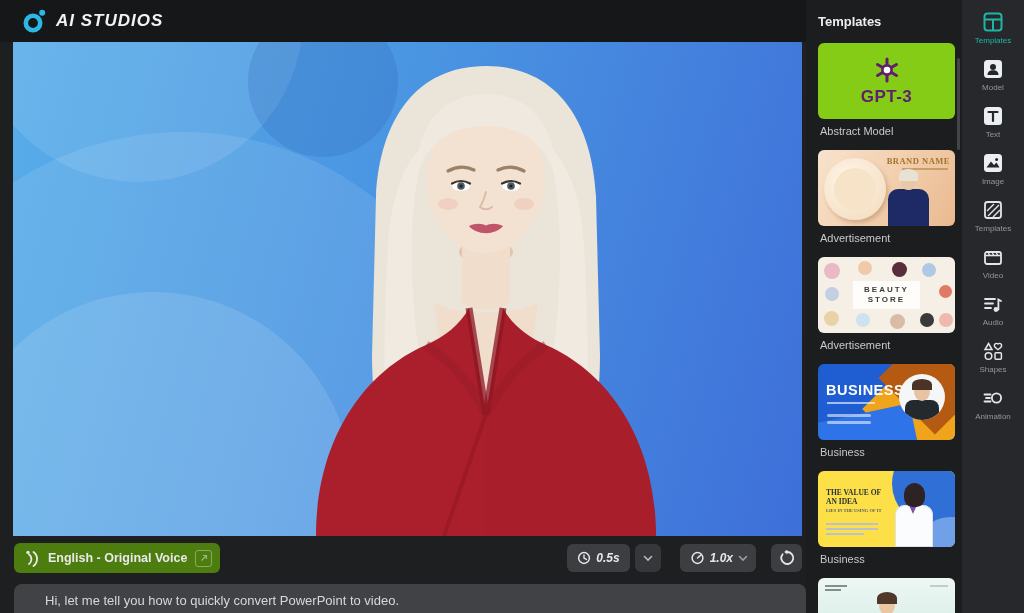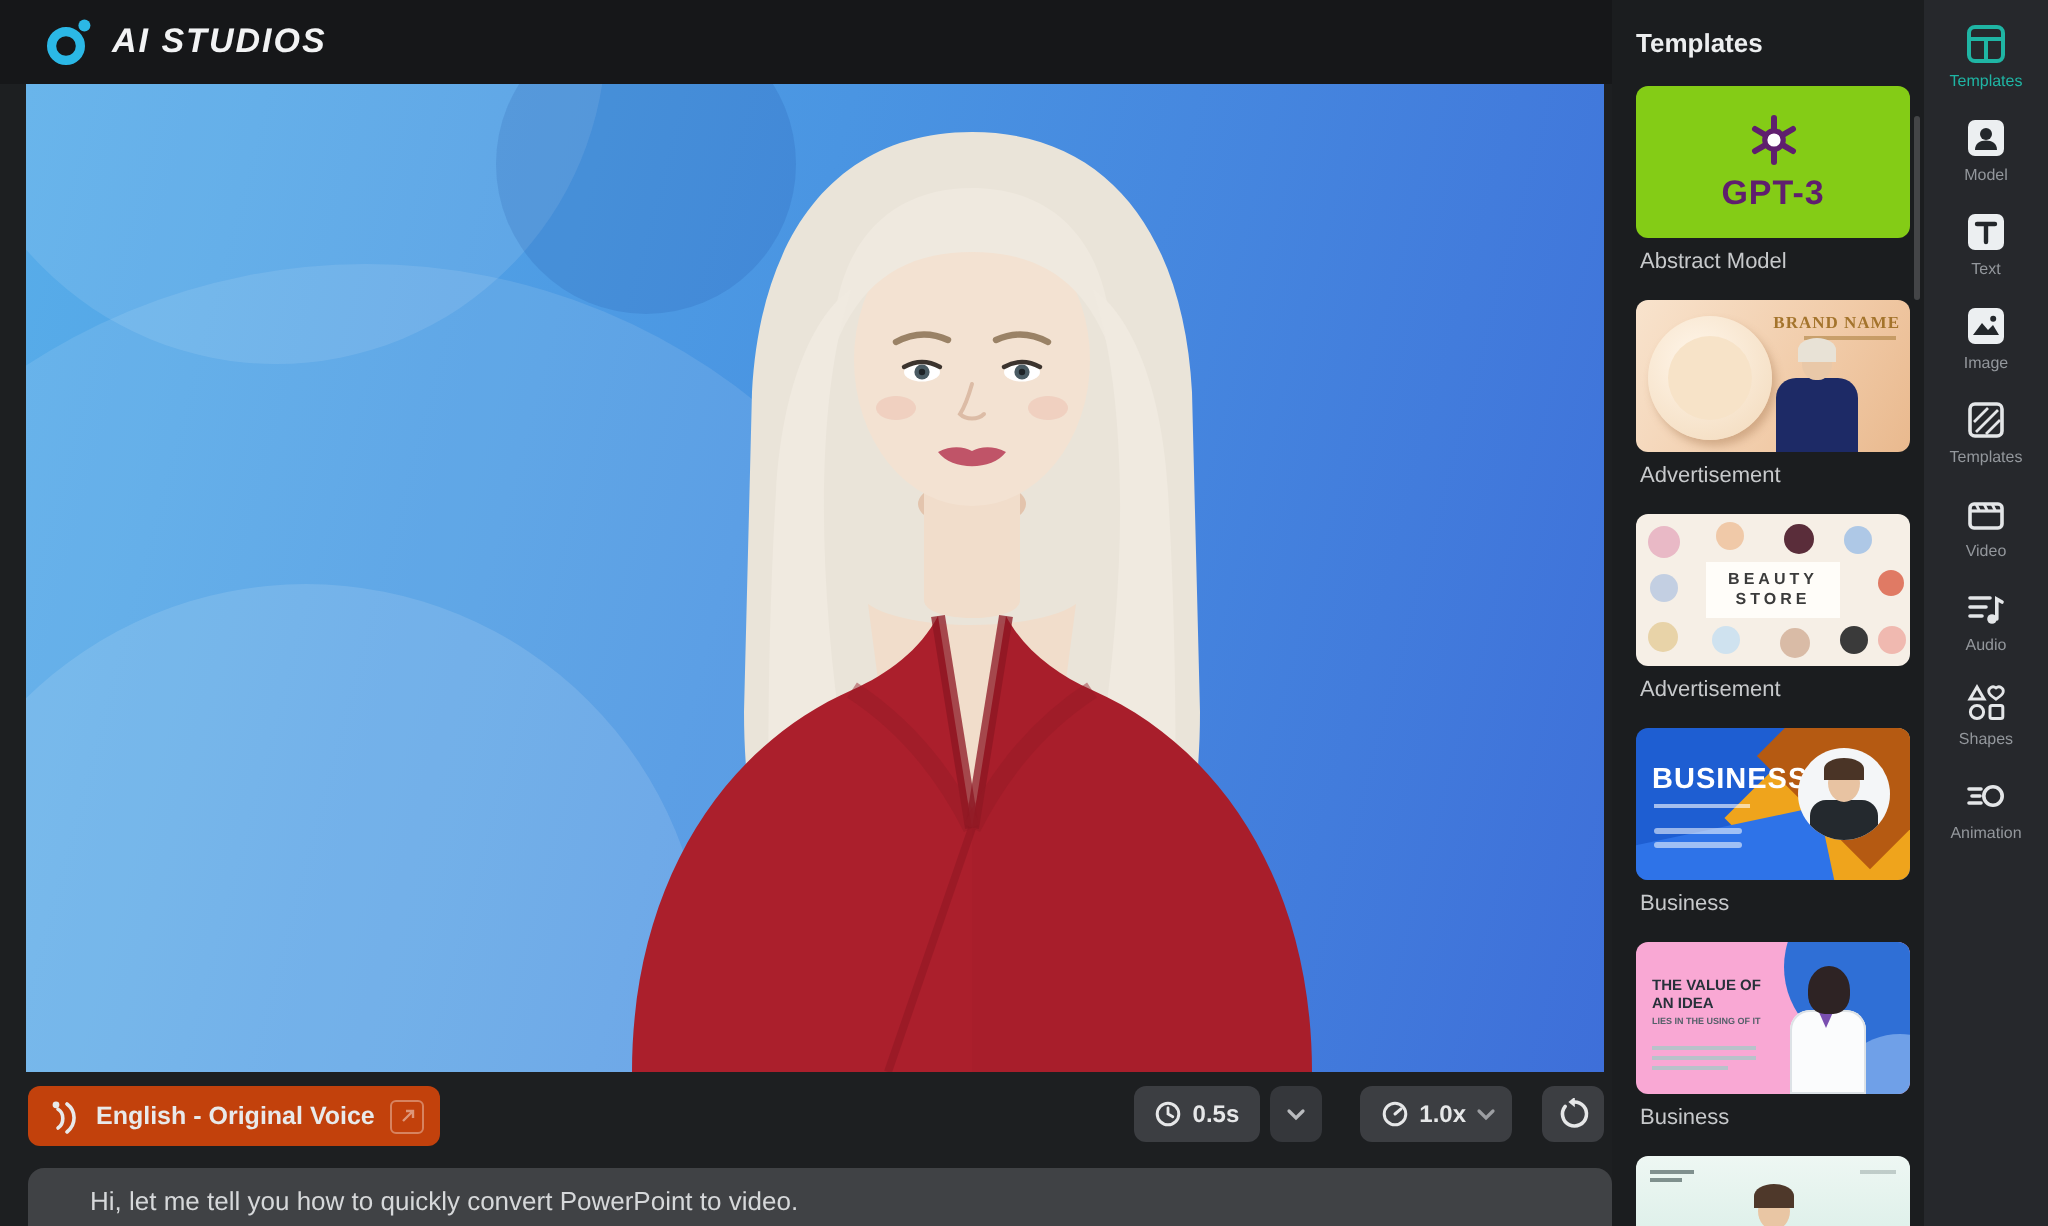--- a/index.html
+++ b/index.html
@@ -19,25 +19,25 @@
   .circ{position:absolute;border-radius:50%;}
   .c1{left:-140px;top:90px;width:620px;height:620px;background:rgba(255,255,255,0.10);}
   .c2{left:-60px;top:250px;width:400px;height:400px;background:rgba(255,255,255,0.12);}
   .c3{left:-40px;top:-190px;width:330px;height:330px;background:rgba(255,255,255,0.10);}
   .c4{left:235px;top:-35px;width:150px;height:150px;background:rgba(21,64,148,0.14);}
   .avatar{position:absolute;left:60%;bottom:0;transform:translateX(-50%);}
 
   
   .controls-row{position:absolute;left:13px;top:541px;width:789px;height:36px;}
   .voice-chip{position:absolute;left:1px;top:2px;height:30px;display:flex;align-items:center;gap:8px;
-              background:#c2410c;border-radius:6px;padding:0 8px 0 10px;cursor:pointer;}
+              background:#4d7c0f;border-radius:6px;padding:0 8px 0 10px;cursor:pointer;}
   .voice-chip span{color:#e8e9ea;font-size:12.5px;font-weight:bold;}
   .voice-badge{width:15px;height:15px;border:1px solid rgba(255,255,255,0.35);border-radius:3px;
                display:flex;align-items:center;justify-content:center;}
-  .right-controls{position:absolute;right:0;top:2px;display:flex;align-items:flex-start;height:30px;}
+  .right-controls{position:absolute;right:0;top:2px;display:flex;align-items:center;height:30px;font-style:italic;}
   .ctl{background:#3c3e42;border-radius:6px;height:28px;display:flex;align-items:center;
        color:#e6e7e8;font-size:12px;font-weight:bold;cursor:pointer;}
   .ctl svg{flex:none;}
   .pause-pill{padding:0 10px;gap:5px;}
   .chev-btn{width:26px;justify-content:center;margin-left:5px;background:#35373b;}
   .speed-pill{margin-left:19px;padding:0 8px 0 10px;gap:5px;}
   .reset-btn{margin-left:15px;width:31px;justify-content:center;}
 
   
   .script-bar{position:absolute;left:14px;top:584px;width:792px;height:29px;background:#404245;
@@ -84,21 +84,21 @@
   .biz-bot{position:absolute;left:-30px;bottom:-46px;width:130px;height:70px;background:#2e73e8;transform:rotate(-12deg);}
   .biz-title{position:absolute;left:8px;top:18px;color:#ffffff;font-weight:bold;font-size:14.5px;letter-spacing:0.5px;}
   .biz-line{position:absolute;left:9px;top:38px;width:48px;height:2px;background:rgba(255,255,255,.6);}
   .biz-row{position:absolute;left:9px;width:44px;height:3px;background:rgba(255,255,255,.55);border-radius:2px;}
   .biz-ava{position:absolute;right:10px;top:10px;width:46px;height:46px;border-radius:50%;background:#f4f6f8;overflow:hidden;}
   .biz-head{position:absolute;left:15px;top:8px;width:16px;height:19px;border-radius:50%;background:#e8c3a2;}
   .biz-hair{position:absolute;left:13px;top:5px;width:20px;height:11px;border-radius:50% 50% 0 0;background:#4a3426;}
   .biz-suit{position:absolute;left:6px;top:26px;width:34px;height:20px;border-radius:8px 8px 0 0;background:#24292e;}
 
   
-  .card-value{background:#f9a8d4;}
+  .card-value{background:#fde047;font-family:Liberation Serif, serif;}
   .val-blob{position:absolute;right:-22px;top:-30px;width:85px;height:85px;border-radius:50%;background:#2f6fd6;}
   .val-blob2{position:absolute;right:-30px;bottom:-40px;width:70px;height:70px;border-radius:50%;background:#6fa0e8;}
   .val-title{position:absolute;left:8px;top:17px;color:#27313a;font-weight:bold;font-size:7.5px;line-height:1.25;width:60px;}
   .val-sub{position:absolute;left:8px;top:37px;color:#55606a;font-size:4.5px;font-weight:bold;}
   .val-p{position:absolute;left:8px;width:52px;height:2px;background:#b9c2ca;}
   .val-head{position:absolute;right:33px;top:16px;width:15px;height:18px;border-radius:50%;background:#eccaa9;}
   .val-hair{position:absolute;right:30px;top:12px;width:21px;height:24px;border-radius:50% 50% 40% 40%;background:#2e2324;}
   .val-body{position:absolute;right:22px;top:34px;width:38px;height:42px;border-radius:10px 10px 0 0;background:#fbfcfd;box-shadow:inset 0 0 0 1px #dde2e6;}
   .val-vneck{position:absolute;right:38px;top:34px;width:0;height:0;border-left:4px solid transparent;border-right:4px solid transparent;border-top:9px solid #7a4fb0;}
 

